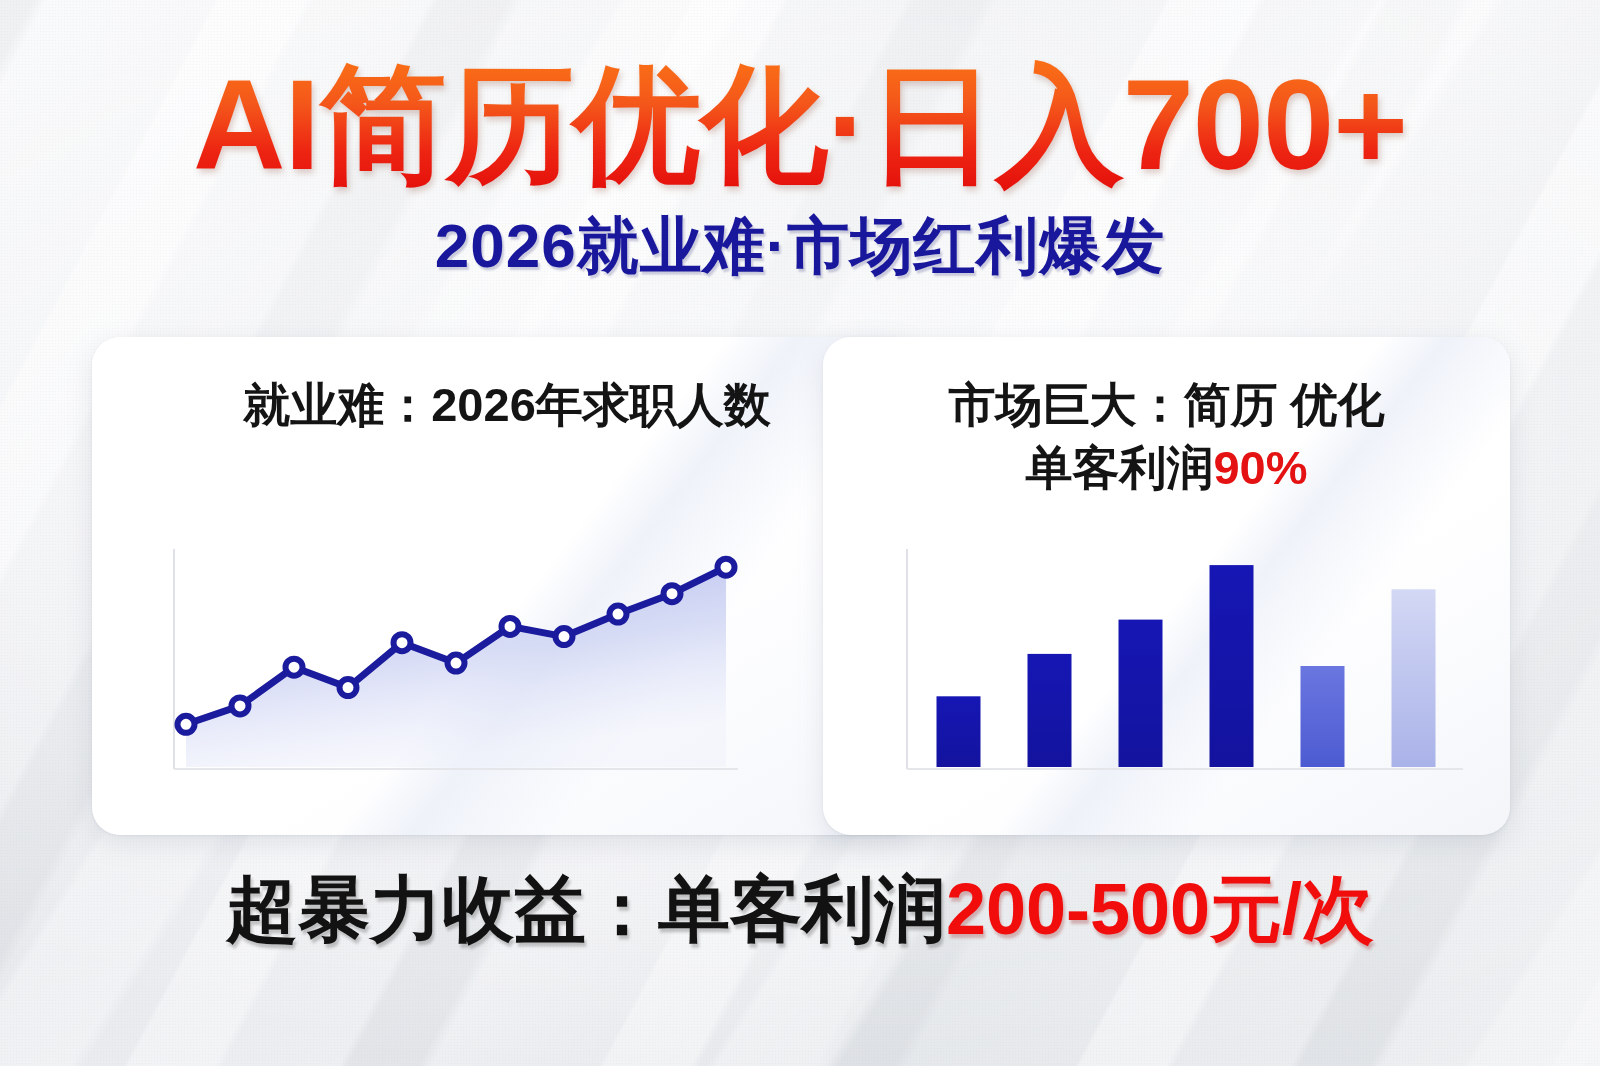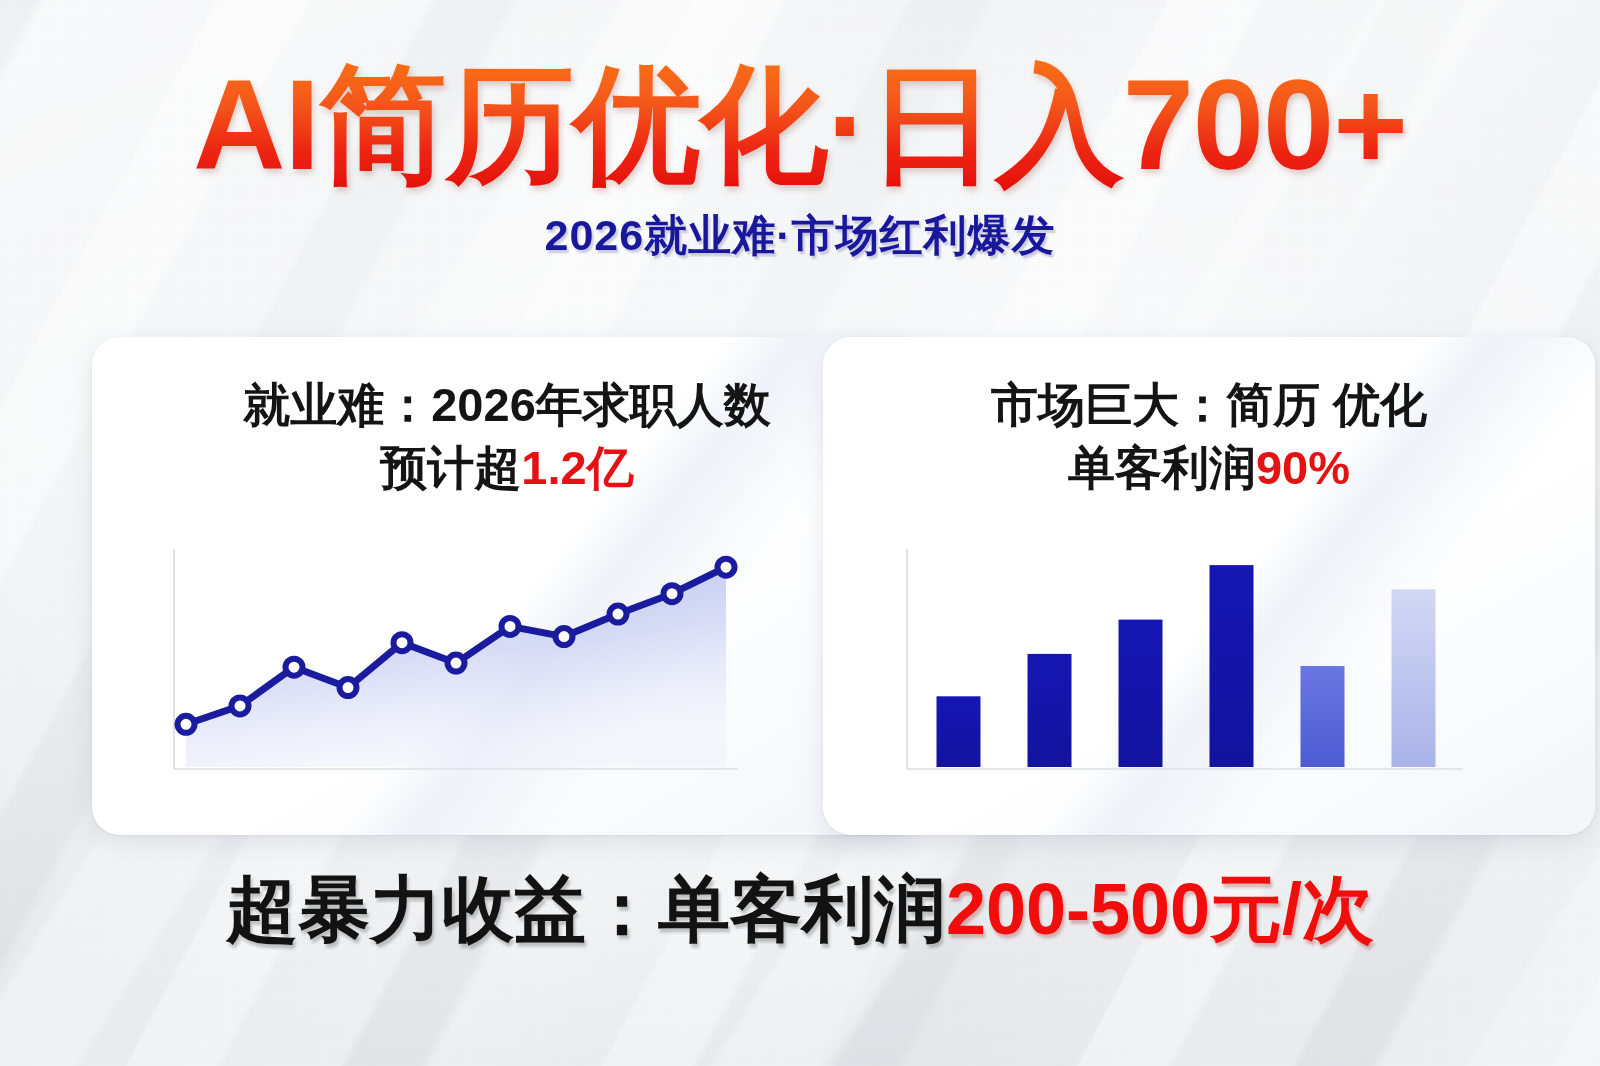--- a/index.html
+++ b/index.html
@@ -87,21 +87,21 @@
     color: transparent;
     -webkit-text-fill-color: transparent;
     filter: drop-shadow(2px 4px 3px rgba(120,40,20,.22));
     text-decoration: underline;
   }
   .subhead {
     position: absolute;
     left: 0; right: 0;
     top: 213px;
     text-align: center;
-    font-size: 43px;
+    font-size: 62px;
     font-weight: 900;
     letter-spacing: 1px;
     line-height: 1.05;
     white-space: nowrap;
     color: #19179c;
     text-shadow: 2px 3px 2px rgba(40,40,120,.22);
   }
 
   
   .card {
@@ -111,21 +111,21 @@
     box-shadow: 0 8px 26px rgba(130,140,160,.18), 0 1px 3px rgba(120,130,150,.12);
     overflow: hidden;
   }
   .card-sheen {
     position: absolute;
     inset: 0;
     background: linear-gradient(128deg, rgba(255,255,255,0) 52%, rgba(236,240,248,.85) 58%, rgba(255,255,255,0) 70%);
     pointer-events: none;
   }
   #card-left  { left: 92px;  top: 337px; width: 830px; height: 498px; }
-  #card-right { left: 823px; top: 337px; width: 772px; height: 498px; }
+  #card-right { left: 823px; top: 337px; width: 687px; height: 498px; }
 
   .card-title {
     position: absolute;
     left: 0; right: 0;
     top: 36px;
     text-align: center;
     font-size: 47px;
     font-weight: 700;
     line-height: 1.35;
     color: #141414;
@@ -172,23 +172,20 @@
   <div class="bg-noise"></div>
 
   <div class="headline">AI简历优化·日入700+</div>
   <div class="subhead">2026就业难·市场红利爆发</div>
 
   <div class="card" id="card-left">
     <div class="card-sheen"></div>
 
     <div class="card-title">
       <span>就业难：2026年求职人数</span>
-      <span class="line2">
-        <span>预计超</span><span class="hl-red">1.2亿</span>
-      </span>
     </div>
 
     <div class="chart-wrap">
       <svg width="686" height="260" viewBox="0 0 686 260">
         <defs>
           <linearGradient id="areaGrad" x1="0" y1="0" x2="0.35" y2="1">
             <stop offset="0%" stop-color="#aeb6ec" stop-opacity="0.95"></stop>
             <stop offset="55%" stop-color="#ccd2f3" stop-opacity="0.75"></stop>
             <stop offset="100%" stop-color="#eef0fb" stop-opacity="0.45"></stop>
           </linearGradient>

